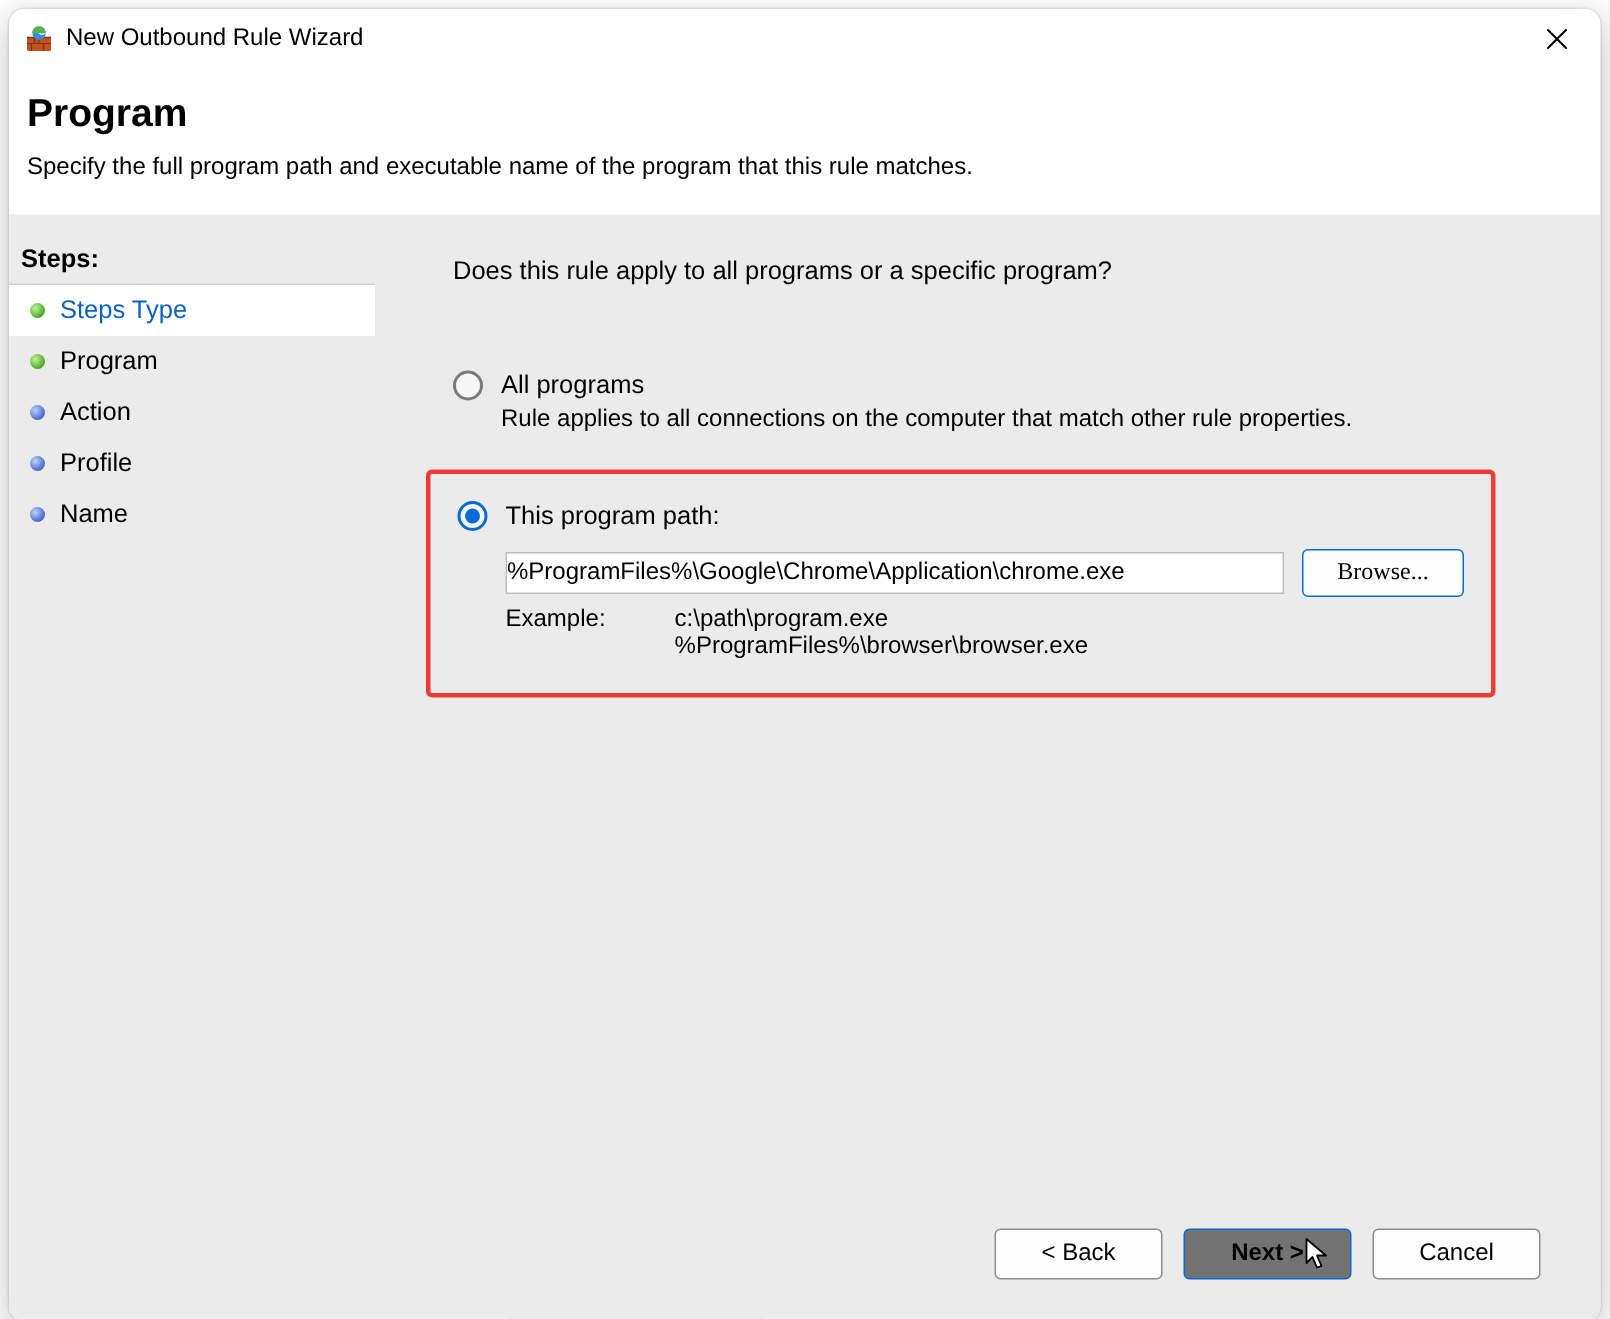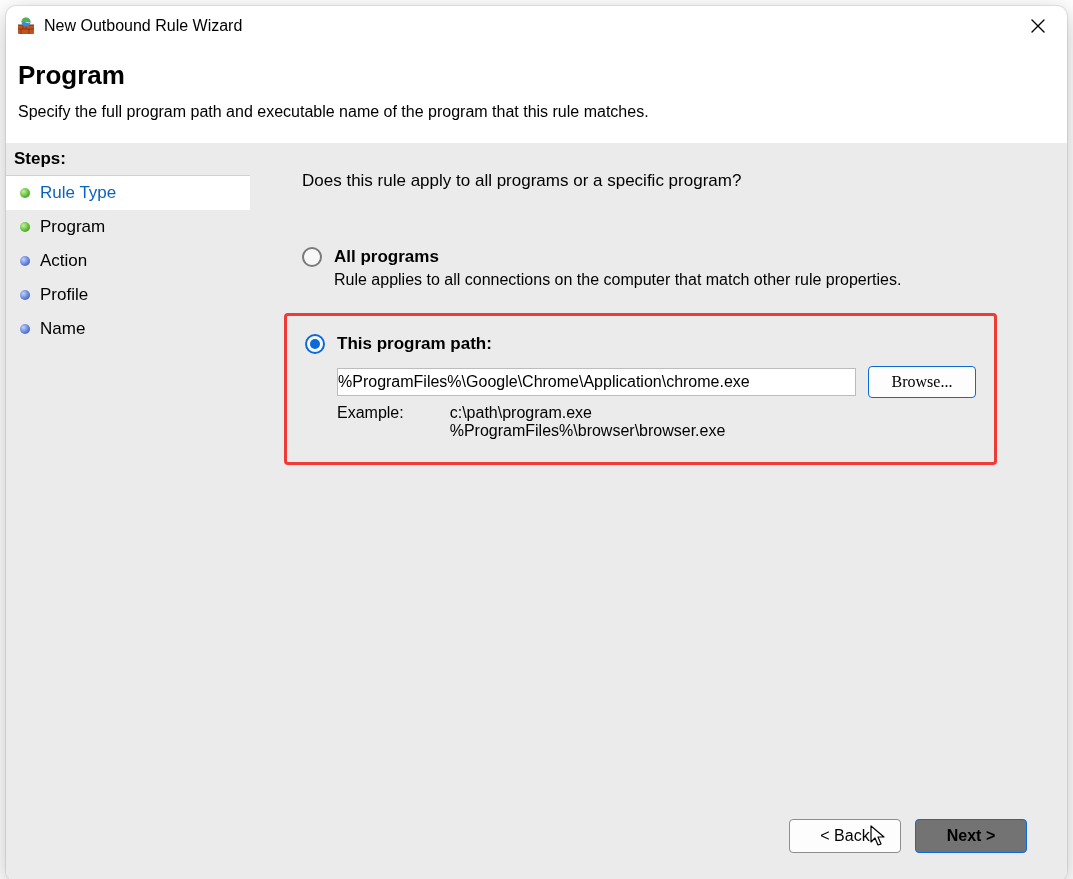--- a/index.html
+++ b/index.html
@@ -83,21 +83,21 @@
   .sidebar{
     width:244px;
     flex:0 0 244px;
     border-right:0;
     background:var(--panel-bg);
     box-sizing:border-box;
   }
   .sidebar-title{
     font-weight:700;
     font-size:17px;
-    padding:6px 10px 6px 8px;
+    padding:20px 10px 6px 8px;
     border-bottom:1px solid #cfcfcf;
     background:var(--panel-bg);
   }
   .step-list{list-style:none;margin:0;padding:0;}
   .step{
     display:flex;align-items:center;
     gap:10px;
     padding:6px 10px 6px 14px;
     font-size:17px;
     height:34px;
@@ -143,21 +143,21 @@
   .radio.checked{
     border-color:var(--accent);
   }
   .radio.checked::after{
     content:"";
     position:absolute;left:50%;top:50%;
     width:10px;height:10px;border-radius:50%;
     background:var(--accent);
     transform:translate(-50%,-50%);
   }
-  .opt-label{font-weight:700;font-size:17px;}
+  .opt-label{font-weight:400;font-size:17px;}
   .opt-desc{
     margin-left:32px;
     margin-top:4px;
     font-size:16px;
   }
 
   .highlight-box{
     border:3px solid var(--highlight);
     border-radius:4px;
     padding:18px 18px 22px 18px;
@@ -258,21 +258,21 @@
     <div class="desc">Specify the full program path and executable name of the program that this rule matches.</div>
   </div>
 
   <div class="body">
 
     <aside class="sidebar">
       <div class="sidebar-title">Steps:</div>
       <ul class="step-list">
         <li class="step completed">
           <span class="dot green"></span>
-          <span>Rule Type</span>
+          <span>Steps Type</span>
         </li>
         <li class="step current">
           <span class="dot green"></span>
           <span>Program</span>
         </li>
         <li class="step future">
           <span class="dot blue"></span>
           <span>Action</span>
         </li>
         <li class="step future">
@@ -312,20 +312,21 @@
           <span class="vals">
             <span>c:\path\program.exe</span>
             <span>%ProgramFiles%\browser\browser.exe</span>
           </span>
         </div>
       </div>
 
       <div class="footer">
         <button class="btn">&lt; Back</button>
         <button class="btn primary">Next &gt;</button>
+        <button class="btn">Cancel</button>
       </div>
 
       <svg class="cursor" width="20" height="24" style="left:620px; top:682px;" viewBox="0 0 20 24">
         <path d="M1 1 L1 17 L5 13 L8 20 L11 19 L8 12 L14 12 Z" fill="#fff" stroke="#000" stroke-width="1.2" stroke-linejoin="round"></path>
       </svg>
 
     </section>
 
   </div>
 </div>

